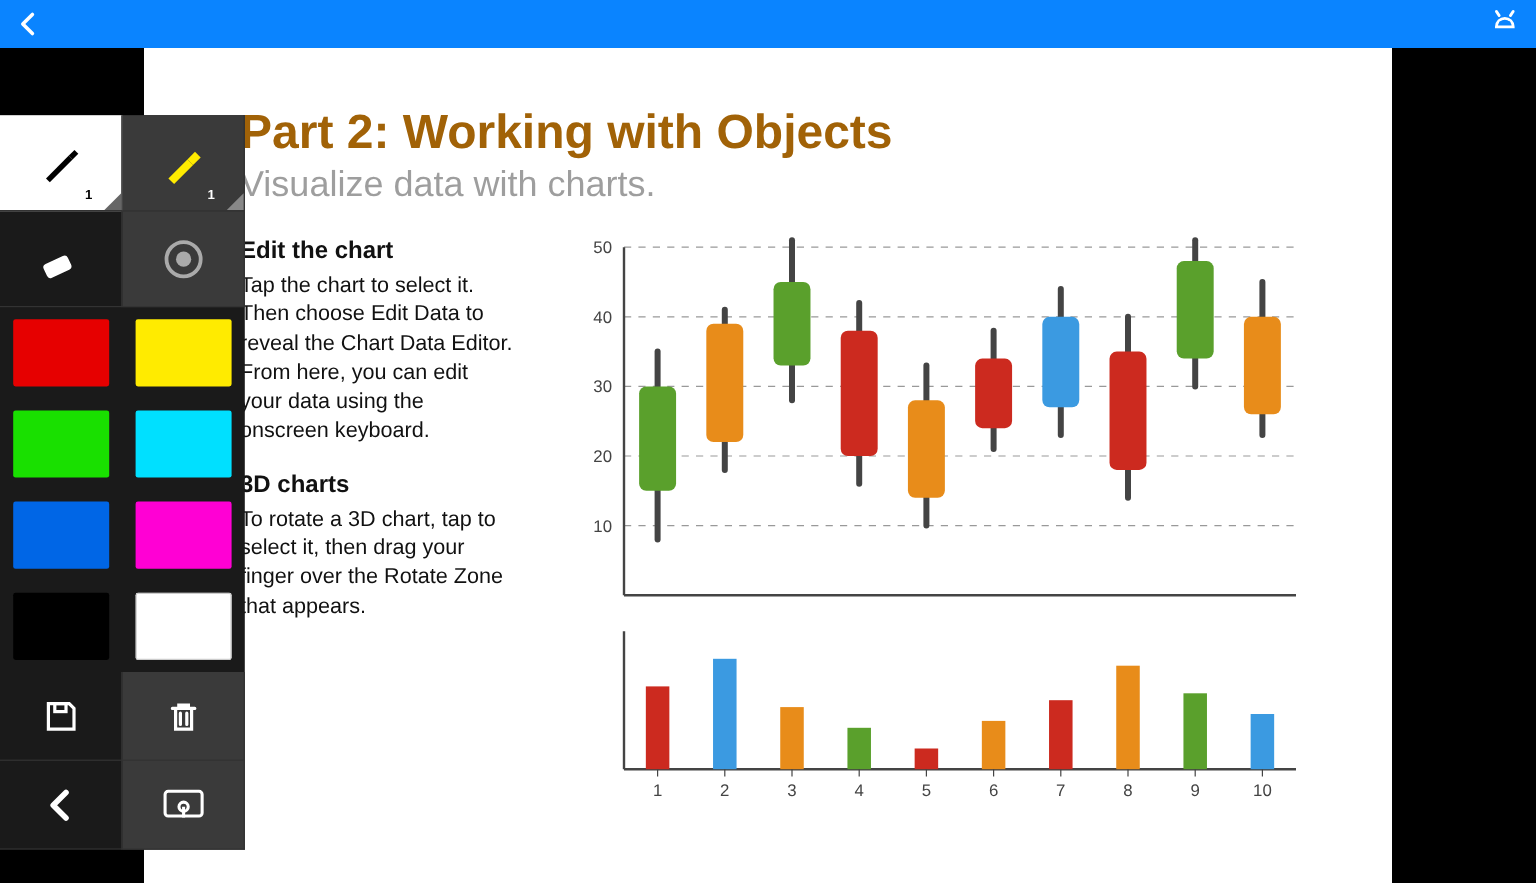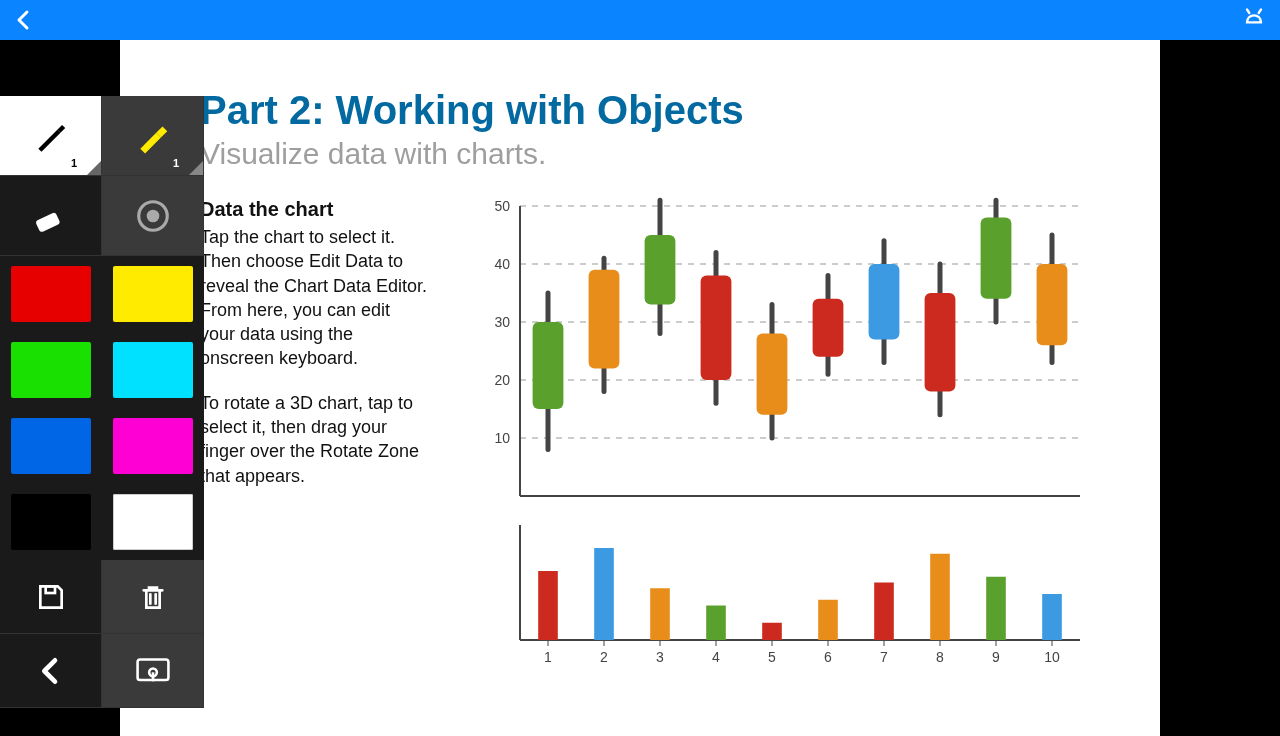--- a/index.html
+++ b/index.html
@@ -62,21 +62,21 @@
   border-bottom: 14px solid #888;
 }
 .corner-tri.dk { border-bottom-color:#666; }
 
 .color-grid { display: flex; flex-wrap: wrap; width: 204px; }
 .swatch { width: 80px; height: 56px; margin: 10px 11px; border-radius: 2px; cursor: pointer; }
 
 .bottom-tools { display: flex; }
 .bottom-tools .tool-cell { height: 74px; }
 
-h1 { font-size: 40px; font-weight: 700; color: #0369a1; margin-bottom: 4px; }
+h1 { font-size: 40px; font-weight: 700; color: #a16207; margin-bottom: 4px; }
 .subtitle { font-size: 30px; color: #9e9e9e; margin-bottom: 25px; }
 .body-cols { display: flex; gap: 40px; }
 .left-text { width: 230px; flex-shrink: 0; font-size: 18px; color: #111; line-height: 1.35; }
 .left-text h3 { font-size: 20px; font-weight: 700; margin-bottom: 2px; }
 .left-text p { margin-bottom: 20px; }
 
 .chart-area { flex: 1; position: relative; }
 svg .grid { stroke: #999; stroke-dasharray: 6 6; stroke-width: 1; }
 svg .axis { stroke: #444; stroke-width: 2; }
 svg .tick-text { font-size: 14px; fill: #444; }
@@ -94,22 +94,23 @@
       <circle cx="9" cy="11" r="1" fill="#0a84ff"></circle>
       <circle cx="15" cy="11" r="1" fill="#0a84ff"></circle>
     </svg>
 </div>
 
 <div class="content">
   <h1>Part 2: Working with Objects</h1>
   <div class="subtitle">Visualize data with charts.</div>
   <div class="body-cols">
     <div class="left-text">
-      <h3>Data the chart</h3>
+      <h3>Edit the chart</h3>
       <p>Tap the chart to select it. Then choose Edit Data to reveal the Chart Data Editor. From here, you can edit your data using the onscreen keyboard.</p>
+      <h3>3D charts</h3>
       <p>To rotate a 3D chart, tap to select it, then drag your finger over the Rotate Zone that appears.</p>
     </div>
     <div class="chart-area">
       <svg id="candle" width="620" height="320">
           <line class="grid" x1="50" x2="610" y1="242" y2="242"></line>
           <text class="tick-text" x="40" y="247" text-anchor="end">10</text>
           <line class="grid" x1="50" x2="610" y1="184" y2="184"></line>
           <text class="tick-text" x="40" y="189" text-anchor="end">20</text>
           <line class="grid" x1="50" x2="610" y1="126" y2="126"></line>
           <text class="tick-text" x="40" y="131" text-anchor="end">30</text>

